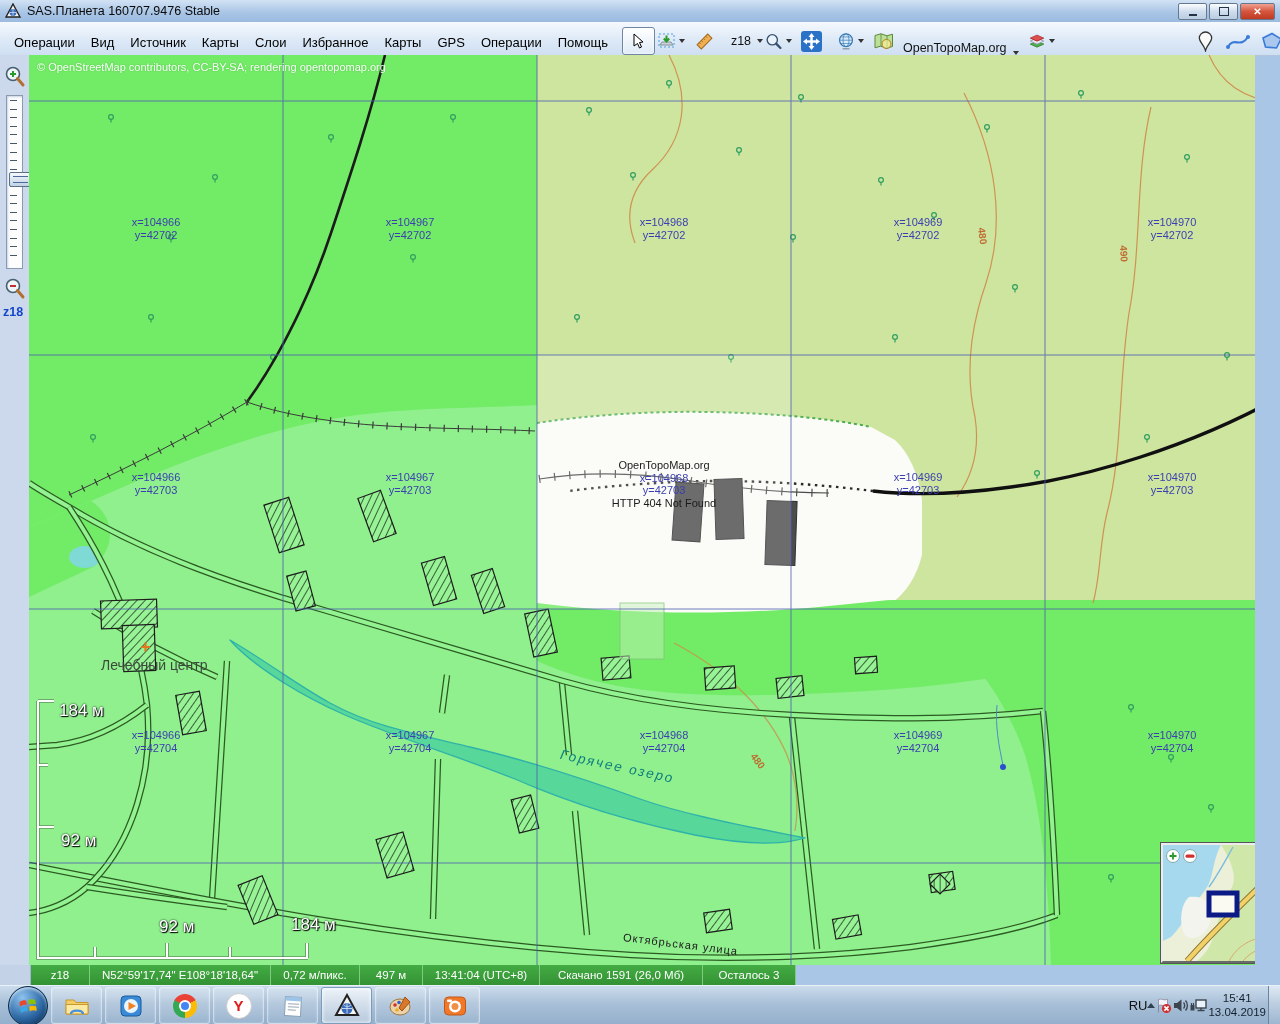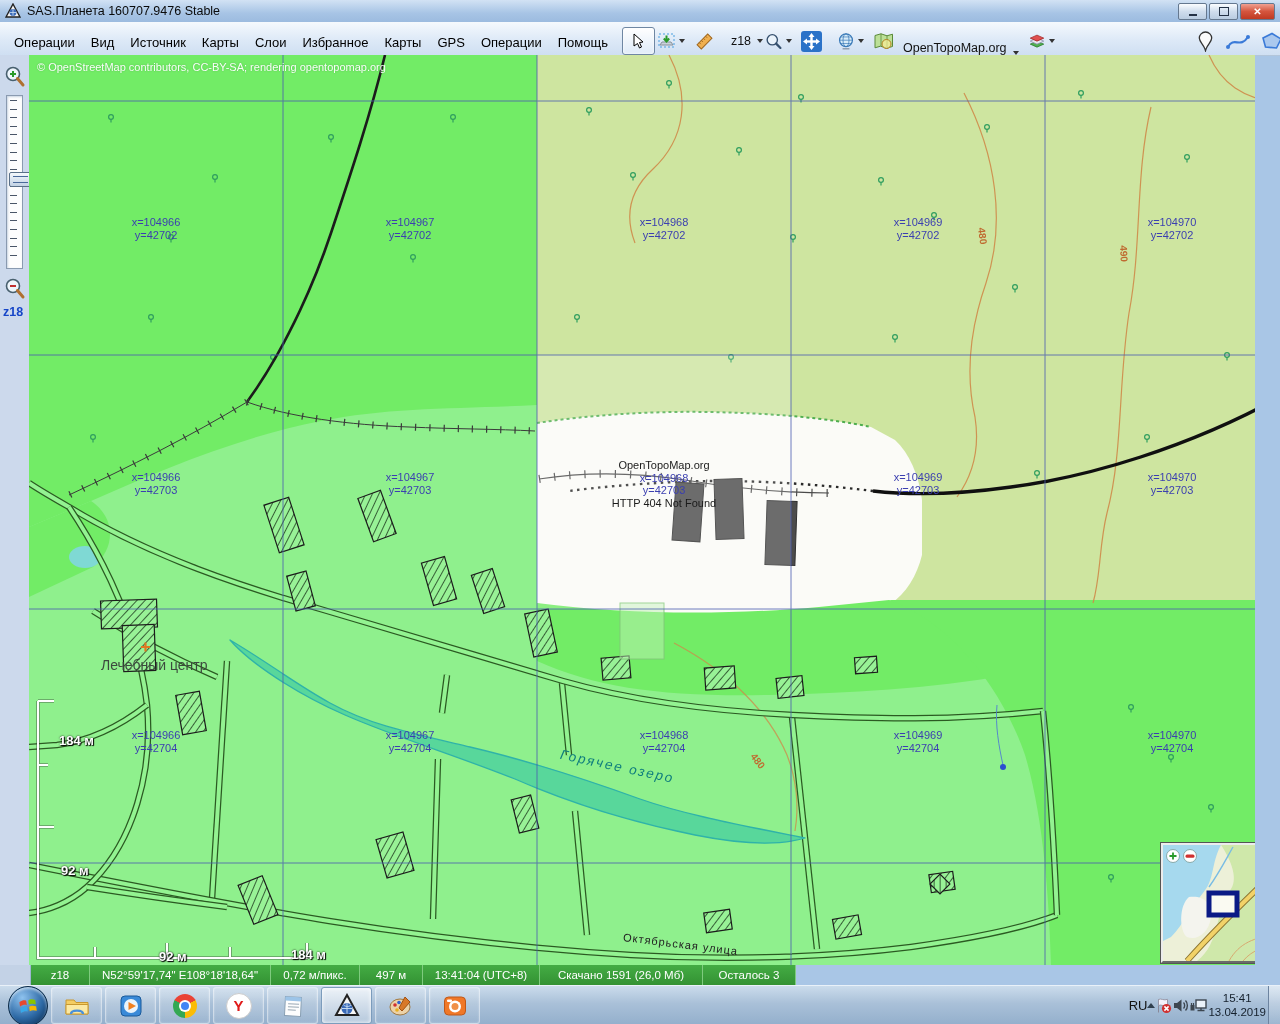--- a/index.html
+++ b/index.html
@@ -57,21 +57,21 @@
 
   .map-label{position:absolute;white-space:nowrap;}
   .copyright{left:8px;top:6px;font-size:11px;color:rgba(255,255,255,.96);text-shadow:0 0 2px rgba(0,90,0,.3);}
   .tile-label{width:120px;text-align:center;font-size:11px;line-height:13px;color:#3b3fb0;}
   .tile-error{width:184px;text-align:center;font-size:11px;line-height:12.5px;color:#1a1a1a;}
   .tile-error .blue{color:#3b3fb0;}
   .lake-name{font-size:13.5px;font-style:italic;letter-spacing:2px;color:#0e7d7d;transform:rotate(12deg);transform-origin:left top;}
   .street-name{font-size:11px;letter-spacing:1px;color:#222;transform:rotate(7deg);transform-origin:left top;}
   .facility-name{font-size:14px;color:#3c4a3e;}
   .contour-label{font-size:10px;font-weight:bold;color:#bf6a30;transform-origin:left top;}
-  .scale-label{font-size:13px;font-weight:bold;color:#fff;text-shadow:0 0 2px #000,1px 1px 1px #000;margin-top:32px;}
+  .scale-label{font-size:17px;font-weight:normal;color:#fff;text-shadow:0 0 2px #000,1px 1px 1px #000;}
 
   .minimap{position:absolute;left:1132px;top:788px;width:113px;height:116px;
     border:2px solid;border-color:#ececec #6a6a6a #6a6a6a #ececec;box-shadow:0 0 0 1px #555;
     background:#edf0d8;}
 
   
   .statusbar{position:absolute;left:0;top:965px;width:1280px;height:20px;display:flex;
     font-size:11.5px;color:#fff;}
   .sb-corner{width:30px;background:#c3d2e6;border-right:1px solid #9fb6d2;}
   .sb-seg{background:linear-gradient(#44ac44,#339233);border-right:1px solid #7fcb7f;

